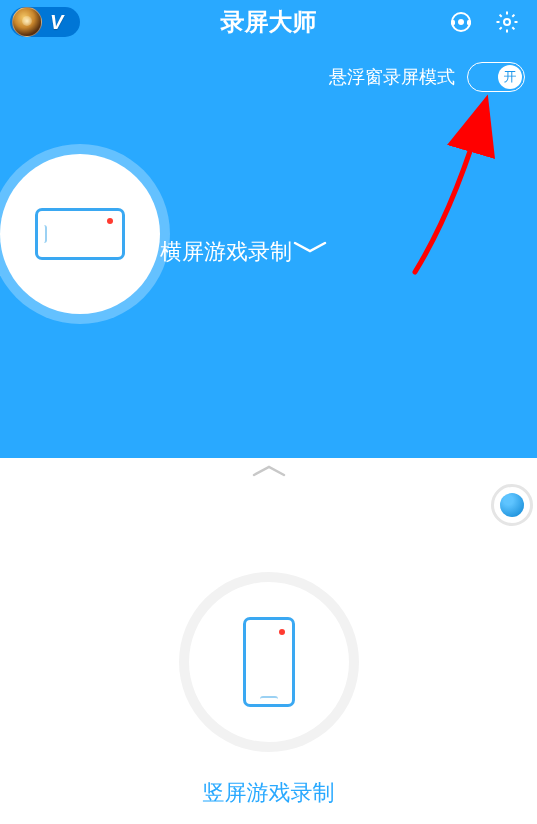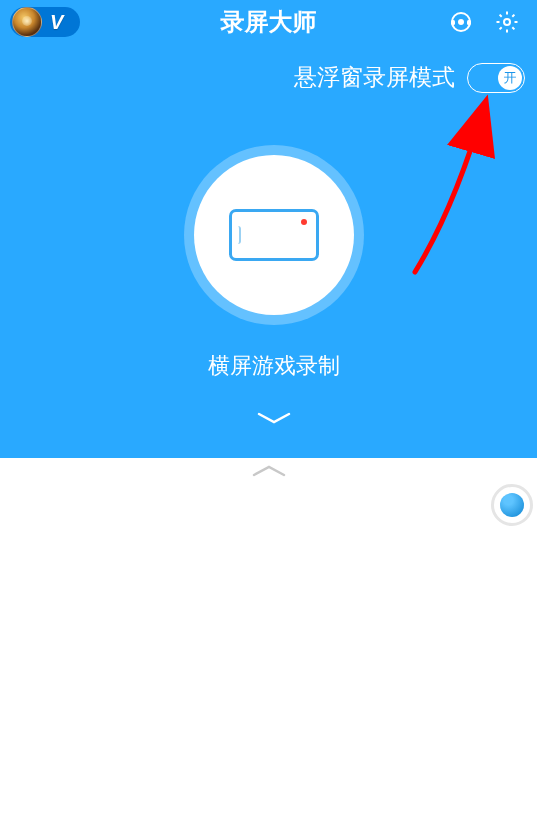--- a/index.html
+++ b/index.html
@@ -86,21 +86,21 @@
     }
     .float-mode-row {
       display: flex;
       align-items: center;
       justify-content: flex-end;
       padding: 18px 12px 0 0;
       gap: 12px;
     }
     .float-mode-label {
       color: #fff;
-      font-size: 23px;
+      font-size: 18px;
     }
     .toggle {
       width: 58px;
       height: 30px;
       border-radius: 16px;
       background: #29a9ff;
       border: 1.5px solid #fff;
       position: relative;
       cursor: pointer;
     }
@@ -114,24 +114,23 @@
       background: #fff;
       color: #1b95ea;
       font-size: 13px;
       display: flex;
       align-items: center;
       justify-content: center;
       font-weight: 500;
     }
     .record-circle-wrap {
       display: flex;
-      flex-direction: column;
+      flex-direction: row;
       align-items: center;
       margin-top: 62px;
-      padding-left: 11px;
     }
     .record-circle {
       width: 160px;
       height: 160px;
       border-radius: 50%;
       background: #fff;
       display: flex;
       align-items: center;
       justify-content: center;
       box-shadow: 0 0 0 10px rgba(255,255,255,0.28);
@@ -313,20 +312,28 @@
 </div>
 
 <div class="bottom-section">
   <div class="chevron-up-wrap">
     <div>
       <svg width="36" height="14" viewBox="0 0 36 14" fill="none" stroke="#c8c8c8" stroke-width="2.5" stroke-linecap="round">
         <path d="M3 11 L18 3 L33 11"></path>
       </svg>
     </div>
   </div>
+  <div class="record-circle-bottom-wrap">
+    <div class="record-circle-grey">
+      <div class="phone-portrait">
+        <span class="rec-dot"></span>
+      </div>
+    </div>
+    <div class="mode-label-blue">竖屏游戏录制</div>
+  </div>
 </div>
 
 <div class="floating-bubble">
   <div class="floating-bubble-inner"></div>
 </div>
 
 <svg class="arrow-annotation" width="110" height="190">
   <defs>
     <marker id="arrowhead" markerWidth="12" markerHeight="10" refX="10" refY="5" orient="auto">
       <polygon points="0 0, 12 5, 0 10" fill="#ff0000"></polygon>

